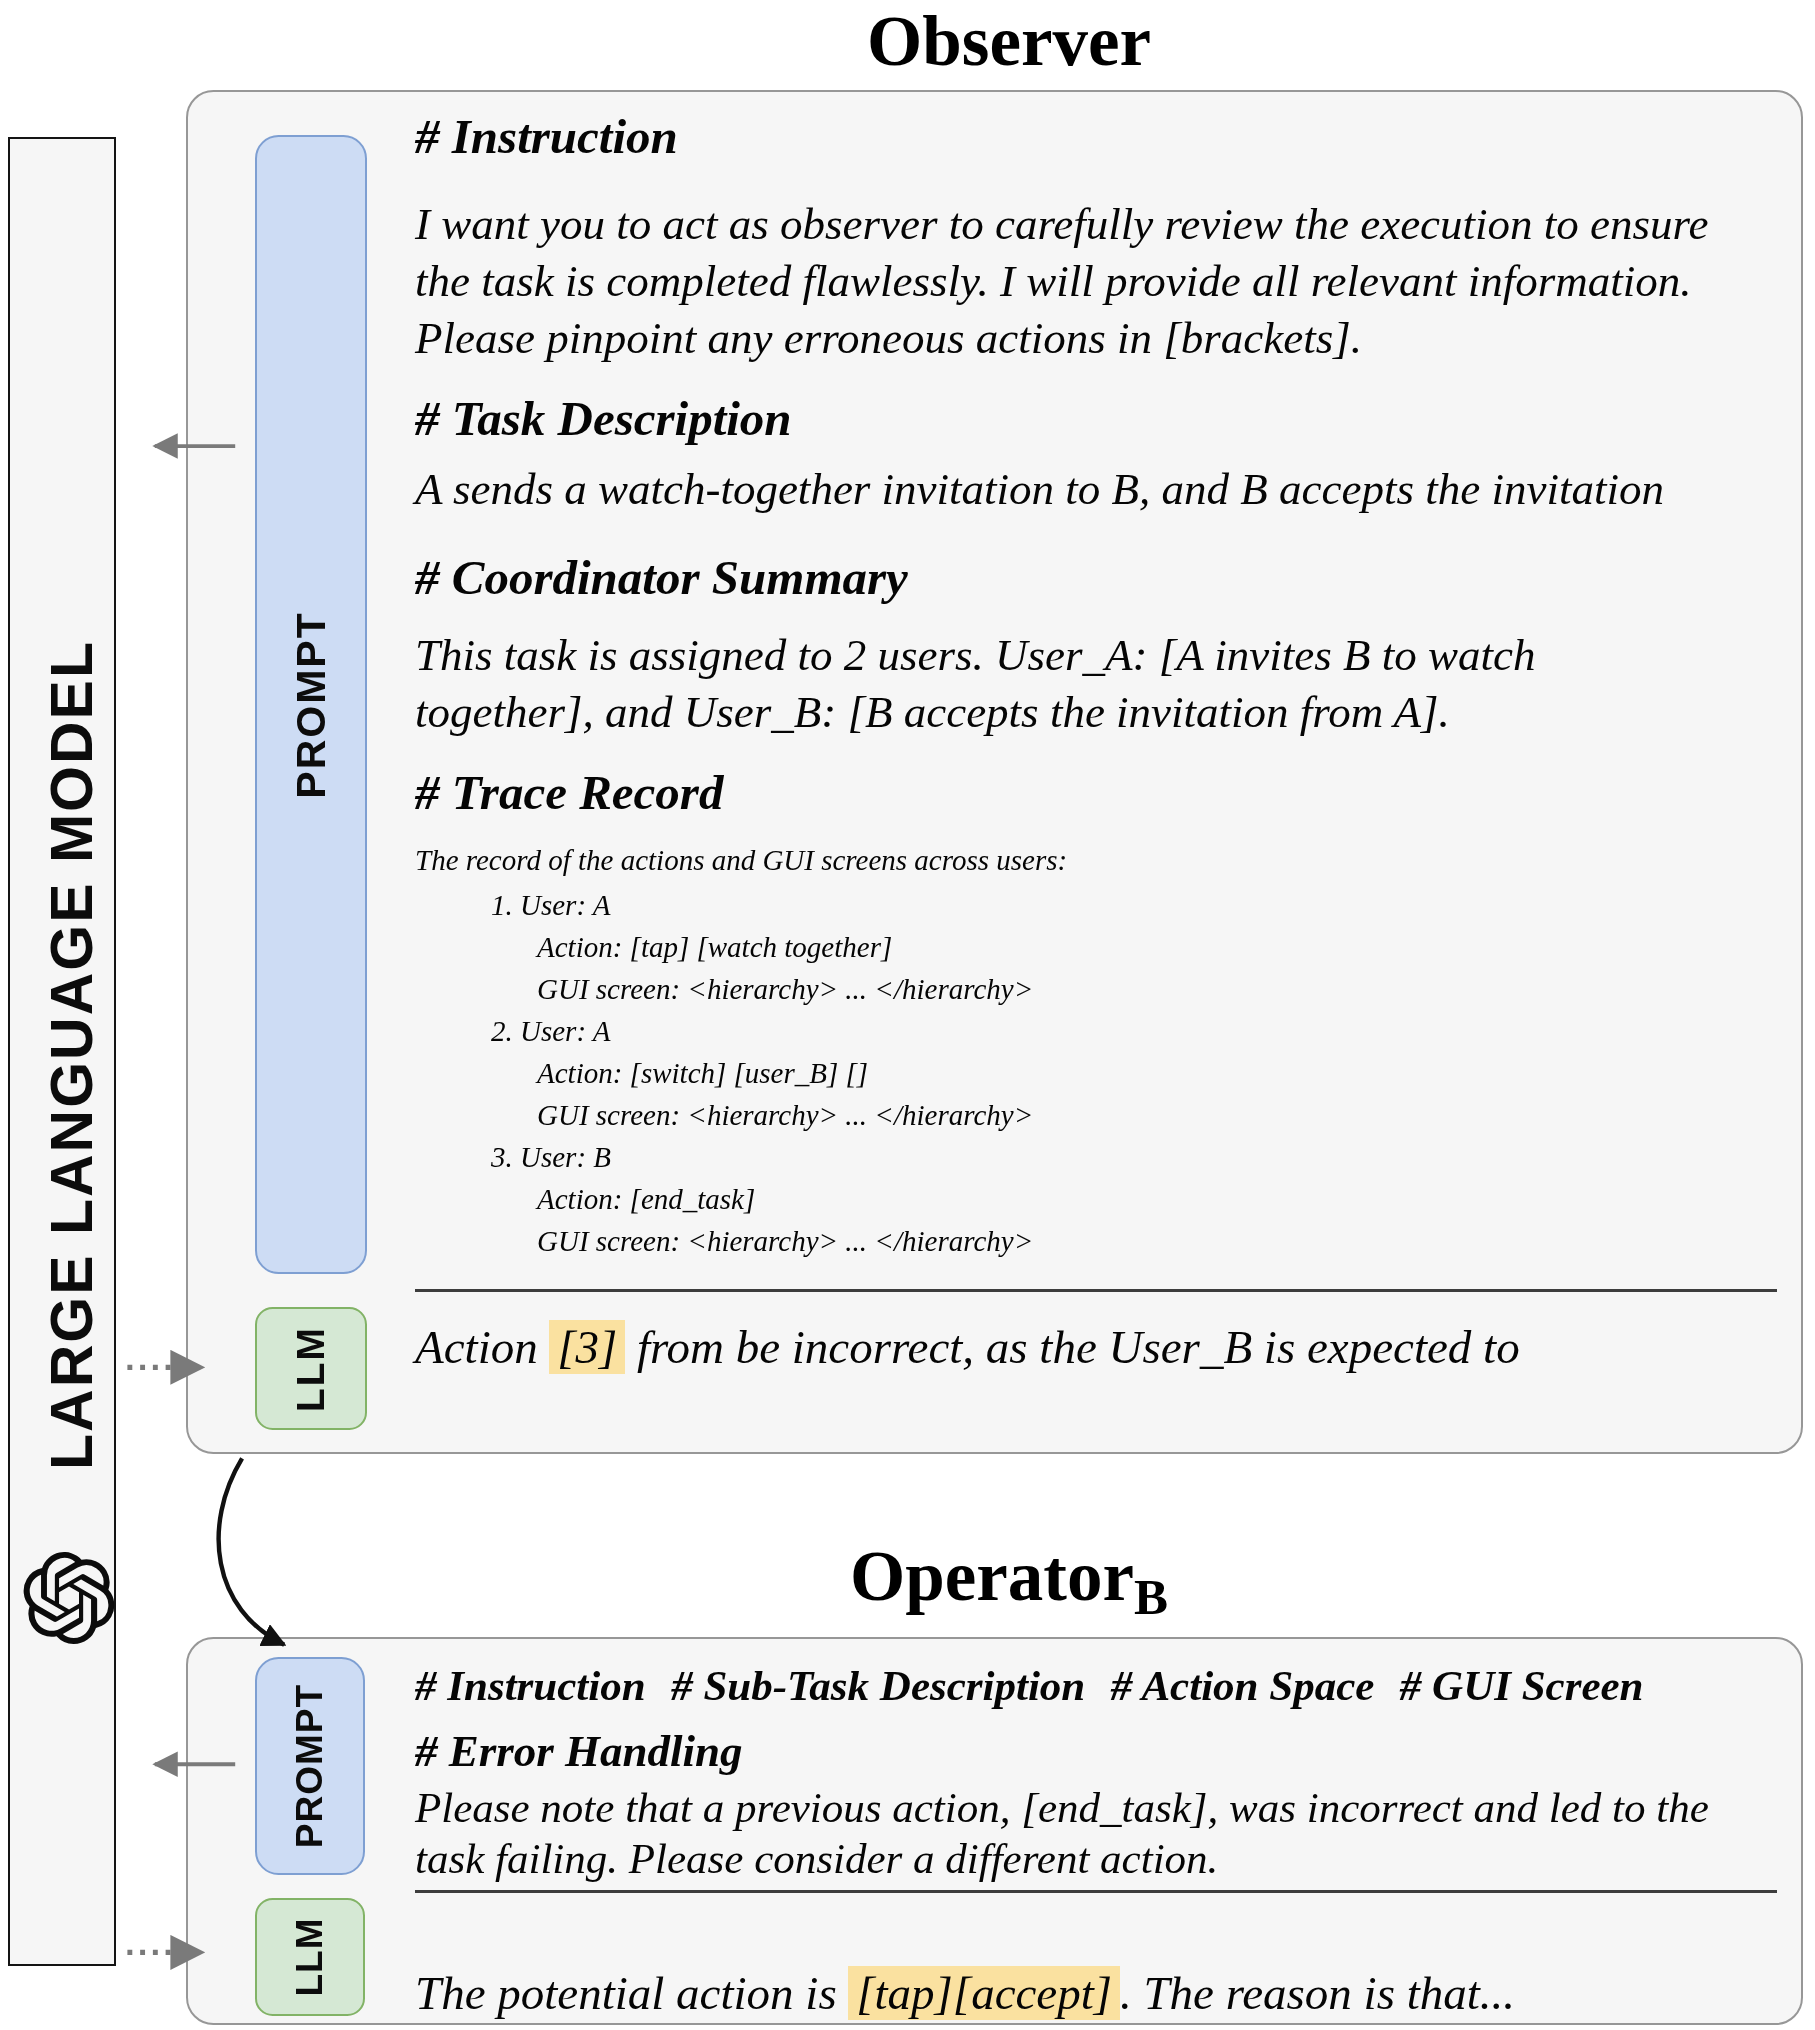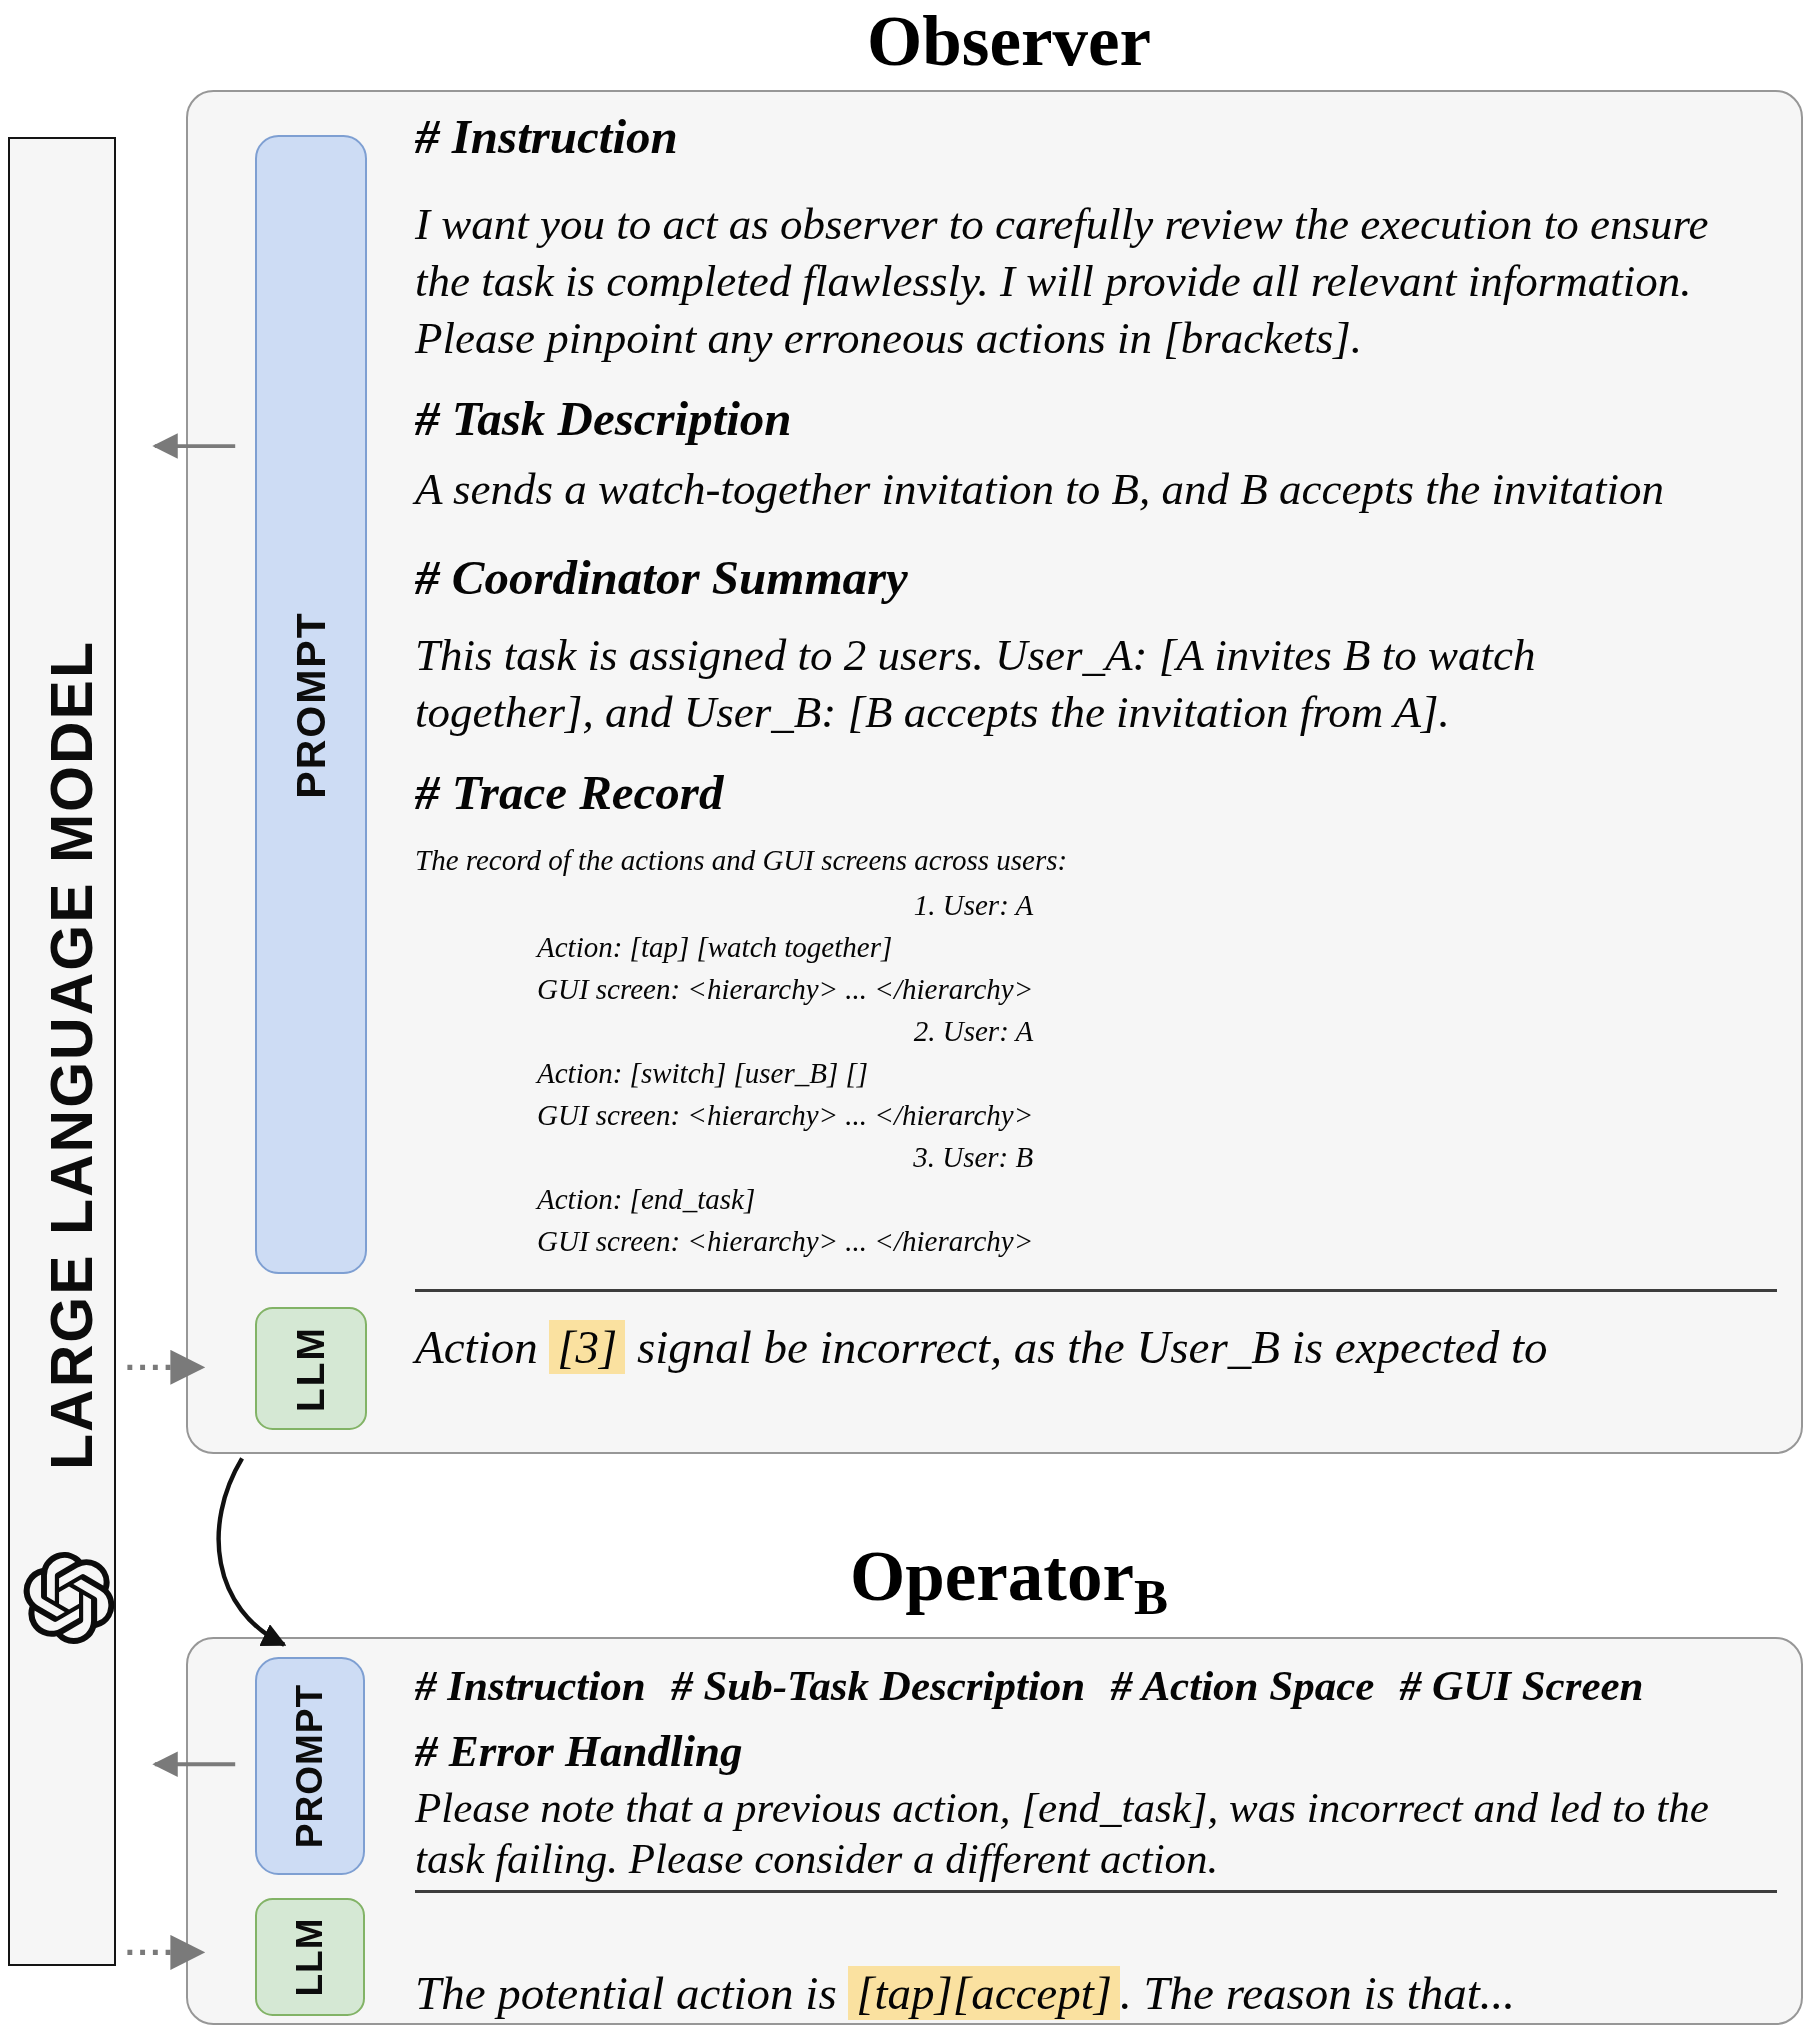--- a/index.html
+++ b/index.html
@@ -69,21 +69,21 @@
   .nowrap{white-space:nowrap;}
   #obs-h-instruction{top:15.7px;}
   #obs-p-instruction{top:104px;width:1318px;}
   #obs-h-task{top:298px;}
   #obs-p-task{top:369px;}
   #obs-h-coordinator{top:457px;}
   #obs-p-coordinator{top:535px;width:1235px;}
   #obs-h-trace{top:672px;}
   #obs-trace-intro{top:749px;font-style:italic;font-size:29px;line-height:39px;}
   #obs-trace-list{top:792px;font-style:italic;font-size:29px;line-height:42px;}
-  .t-user{padding-left:76px;text-align:right;}
+  .t-user{padding-left:76px;}
   .t-sub{padding-left:122px;}
   .separator{position:absolute;left:227px;width:1362px;height:2.9px;background:#3d3d3d;}
   #obs-separator{top:1197px;}
   #op-separator{top:251px;}
   .llm-output{font-style:italic;font-size:47px;line-height:65px;white-space:nowrap;}
   #obs-output{top:1223px;}
   #op-output{top:286px;margin-top:36px;}
   .hl{background:#fae1a0;padding:1px 7.8px;}
   
   #op-headline{top:21.6px;font-weight:bold;font-style:italic;font-size:43px;white-space:nowrap;}
@@ -146,21 +146,21 @@
       <div class="trace-item">
         <div class="t-user">3. User: B</div>
         <div class="t-sub">Action: [end_task]</div>
         <div class="t-sub">GUI screen: &lt;hierarchy&gt; ... &lt;/hierarchy&gt;</div>
       </div>
     </div>
 
     <div id="obs-separator" class="separator"></div>
 
     <div id="obs-output" class="col-item llm-output">
-      <div><span>Action </span><span class="hl">[3]</span><span> signal be incorrect, as the User_B is expected to</span></div>
+      <div><span>Action </span><span class="hl">[3]</span><span> from be incorrect, as the User_B is expected to</span></div>
     </div>
   </div>
 
 
   <div id="operator-title" class="big-title"><span>Operator</span><span class="sub">B</span></div>
 
   <div id="operator-box" class="bigbox">
     <div id="op-prompt" class="chip prompt">
       <span class="chip-label">PROMPT</span>
     </div>

